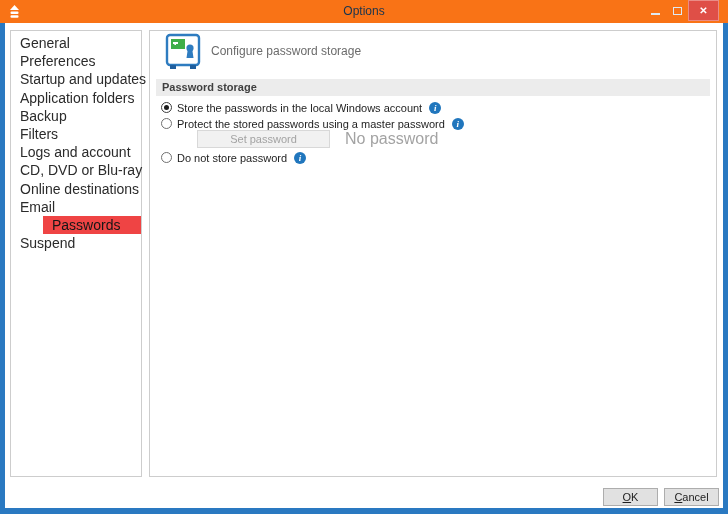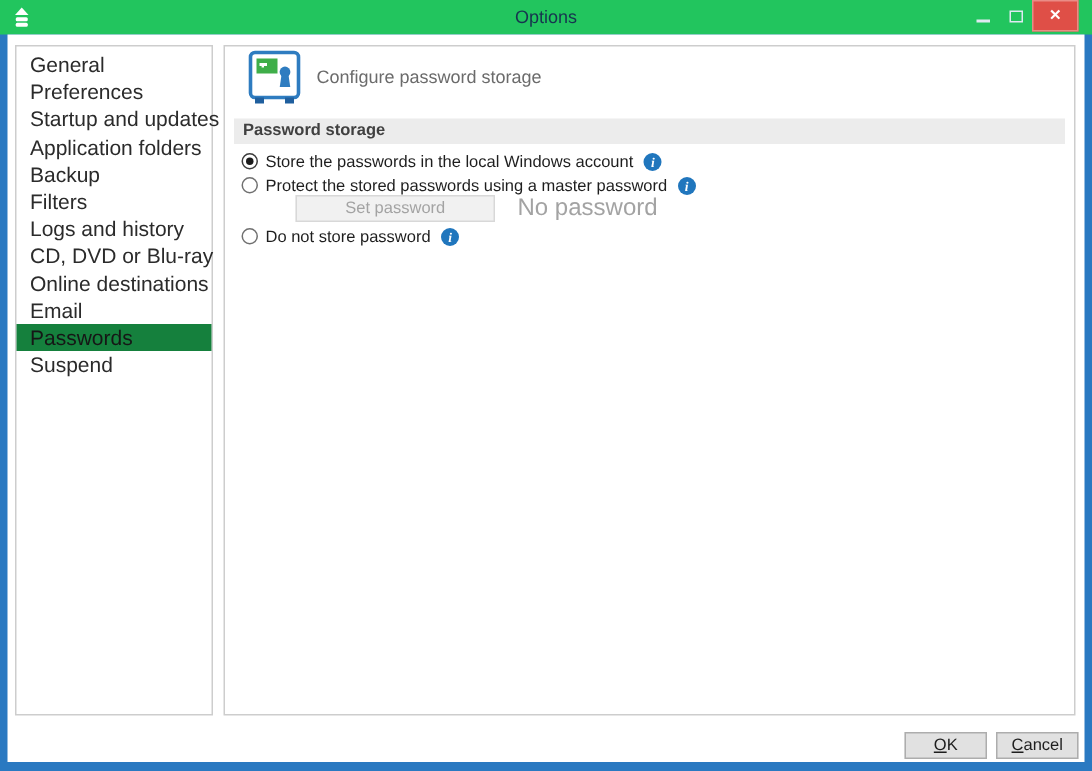--- a/index.html
+++ b/index.html
@@ -2,21 +2,21 @@
 <html><head>
 <meta charset="utf-8">
 <style>
   * { margin:0; padding:0; box-sizing:border-box; }
   html,body { width:728px; height:514px; font-family:"Liberation Sans", sans-serif; }
   .window {
     position:relative; width:728px; height:514px;
     background:#2a79c1; overflow:hidden;
   }
   
-  .titlebar { position:absolute; left:0; top:0; width:100%; height:23px; background:#22c55e; }
+  .titlebar { position:absolute; left:0; top:0; width:100%; height:23px; background:#f97316; }
   .app-icon { position:absolute; left:8px; top:4px; width:13px; height:15px; }
   .title-text {
     position:absolute; left:0; top:4px; width:100%; text-align:center;
     font-size:12px; color:#17344f;
   }
   .win-btn { position:absolute; top:0; height:21px; display:flex; align-items:center; justify-content:center; cursor:default; }
   .btn-min { right:62px; width:22px; }
   .btn-max { right:40px; width:22px; }
   .btn-close { right:9px; width:31px; background:#df4f47; border:1px solid #ea8c86; }
   .glyph-min { width:9px; height:2px; background:#dfe9f2; margin-top:6px; }
@@ -26,21 +26,21 @@
   .content { position:absolute; left:5px; right:5px; top:23px; bottom:6px; background:#ffffff; }
   
   .sidebar {
     position:absolute; left:5px; top:7px; width:132px; height:447px;
     border:1px solid #cdcdcd; background:#ffffff; padding-top:3px;
   }
   .side-item {
     height:18.2px; line-height:18.2px; padding-left:9px;
     font-size:14px; color:#2b2b2b; cursor:default; white-space:nowrap;
   }
-  .side-item.selected { background:#15803d; color:#161616; }
+  .side-item.selected { background:#ef4444; color:#161616;margin-left:32px; }
   
   .panel {
     position:absolute; left:144px; top:7px; width:568px; height:447px;
     border:1px solid #cdcdcd; background:#ffffff;
   }
   .safe-icon { position:absolute; left:14px; top:2px; width:38px; height:38px; }
   .header-title { position:absolute; left:61px; top:13px; font-size:12px; color:#6b6b6b; }
   .section-bar {
     position:absolute; left:6px; top:48px; width:554px; height:17px;
     background:#ececec; font-size:11px; font-weight:bold; color:#404040;
@@ -101,21 +101,21 @@
 
   <div class="content">
 
     <div class="sidebar">
       <div class="side-item">General</div>
       <div class="side-item">Preferences</div>
       <div class="side-item">Startup and updates</div>
       <div class="side-item">Application folders</div>
       <div class="side-item">Backup</div>
       <div class="side-item">Filters</div>
-      <div class="side-item">Logs and history</div>
+      <div class="side-item">Logs and account</div>
       <div class="side-item">CD, DVD or Blu-ray</div>
       <div class="side-item">Online destinations</div>
       <div class="side-item">Email</div>
       <div class="side-item selected">Passwords</div>
       <div class="side-item">Suspend</div>
     </div>
 
     <div class="panel">
 
       <svg class="safe-icon" viewBox="0 0 38 38">

